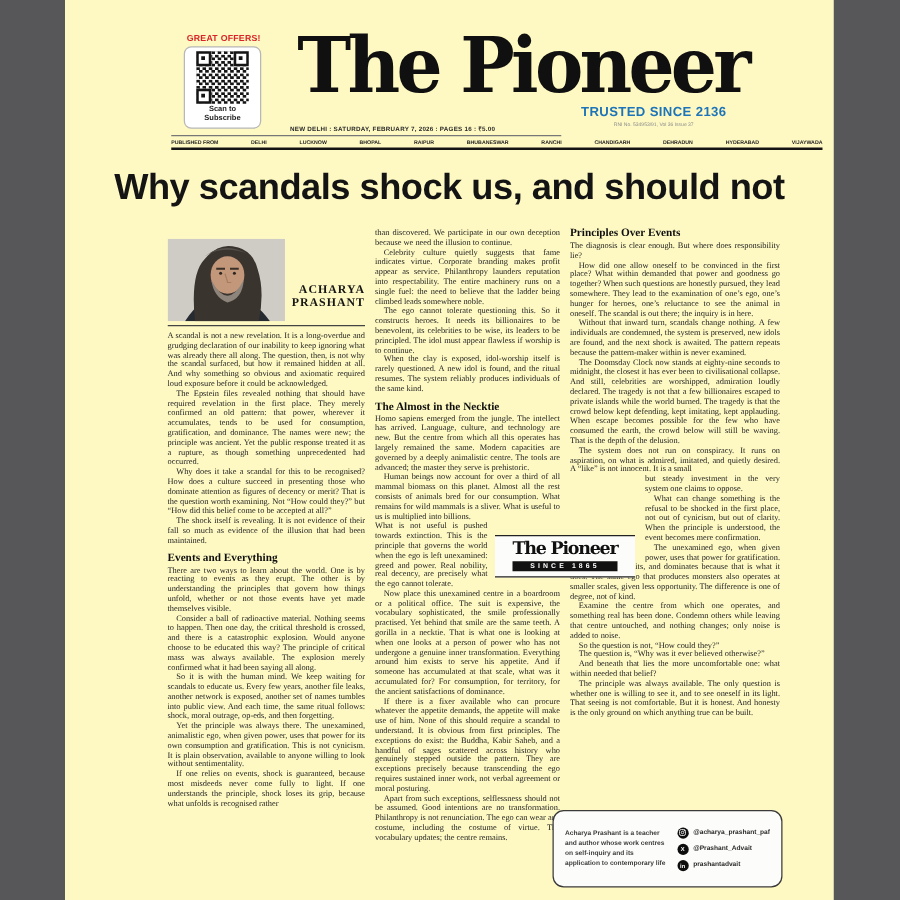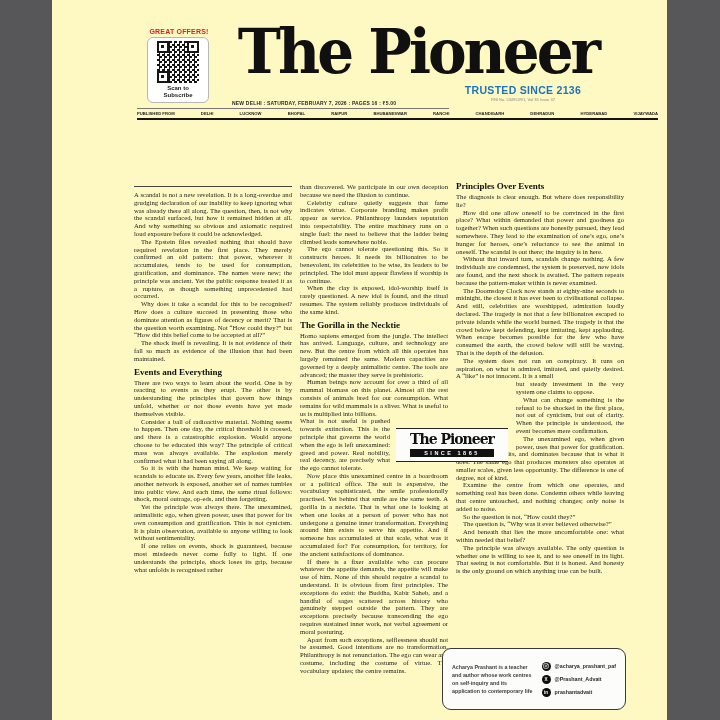--- a/index.html
+++ b/index.html
@@ -96,41 +96,60 @@
   <div class="trusted">TRUSTED SINCE 2136</div>
   <div class="rni">RNI No. 534953/91, Vol 36 Issue 37</div>
   <div class="dateline">NEW DELHI : SATURDAY, FEBRUARY 7, 2026 : PAGES 16 : ₹5.00</div>
   <div class="rule-thin"></div>
   <div class="cities">
     <span>PUBLISHED FROM</span>
     <span style="display:contents;"><span>DELHI</span><span>LUCKNOW</span><span>BHOPAL</span><span>RAIPUR</span><span>BHUBANESWAR</span><span>RANCHI</span><span>CHANDIGARH</span><span>DEHRADUN</span><span>HYDERABAD</span><span>VIJAYWADA</span></span>
   </div>
   <div class="rule-thick"></div>
 
+  <div class="headline">Why scandals shock us, and should not</div>
 
   <div class="col col1">
+    <div class="author-row">
+      <svg class="portrait" viewBox="0 0 94 66">
+        <rect width="94" height="66" fill="#cfccc6"></rect>
+        <path d="M14,66 Q28,44 47,46 Q66,44 82,66 Z" fill="#262a31"></path>
+        <path d="M22,66 Q18,28 30,16 Q40,4 52,6 Q68,8 72,24 Q78,42 73,66 Z" fill="#3a342e"></path>
+        <ellipse cx="48" cy="29" rx="13.5" ry="15" fill="#c2977a"></ellipse>
+        <path d="M35,33 Q48,58 61,33 Q60,48 48,51 Q37,47 35,33" fill="#8d857c"></path>
+        <path d="M39,24 l7,0 M50,24 l7,0" stroke="#3a3028" stroke-width="1.6"></path>
+        <circle cx="42.5" cy="27.5" r="1.2" fill="#2c241e"></circle>
+        <circle cx="53.5" cy="27.5" r="1.2" fill="#2c241e"></circle>
+        <path d="M46,28 q2,6 2,7 l3,0" stroke="#a57d62" stroke-width=".9" fill="none"></path>
+        <path d="M30,14 Q45,2 64,12 Q54,8 44,9 Q36,10 30,14" fill="#55504a"></path>
+      </svg>
+      <div class="author-name">
+        <div>ACHARYA</div>
+        <div>PRASHANT</div>
+      </div>
+    </div>
     <div class="author-rule"></div>
     <p>A scandal is not a new revelation. It is a long-overdue and grudging declaration of our inability to keep ignoring what was already there all along. The question, then, is not why the scandal surfaced, but how it remained hidden at all. And why something so obvious and axiomatic required loud exposure before it could be acknowledged.</p>
     <p class="ind">The Epstein files revealed nothing that should have required revelation in the first place. They merely confirmed an old pattern: that power, wherever it accumulates, tends to be used for consumption, gratification, and dominance. The names were new; the principle was ancient. Yet the public response treated it as a rupture, as though something unprecedented had occurred.</p>
     <p class="ind">Why does it take a scandal for this to be recognised? How does a culture succeed in presenting those who dominate attention as figures of decency or merit? That is the question worth examining. Not “How could they?” but “How did this belief come to be accepted at all?”</p>
     <p class="ind">The shock itself is revealing. It is not evidence of their fall so much as evidence of the illusion that had been maintained.</p>
     <div class="chead">Events and Everything</div>
     <p>There are two ways to learn about the world. One is by reacting to events as they erupt. The other is by understanding the principles that govern how things unfold, whether or not those events have yet made themselves visible.</p>
     <p class="ind">Consider a ball of radioactive material. Nothing seems to happen. Then one day, the critical threshold is crossed, and there is a catastrophic explosion. Would anyone choose to be educated this way? The principle of critical mass was always available. The explosion merely confirmed what it had been saying all along.</p>
     <p class="ind">So it is with the human mind. We keep waiting for scandals to educate us. Every few years, another file leaks, another network is exposed, another set of names tumbles into public view. And each time, the same ritual follows: shock, moral outrage, op-eds, and then forgetting.</p>
     <p class="ind">Yet the principle was always there. The unexamined, animalistic ego, when given power, uses that power for its own consumption and gratification. This is not cynicism. It is plain observation, available to anyone willing to look without sentimentality.</p>
     <p class="ind">If one relies on events, shock is guaranteed, because most misdeeds never come fully to light. If one understands the principle, shock loses its grip, because what unfolds is recognised rather</p>
   </div>
 
   <div class="col col2">
     <p>than discovered. We participate in our own deception because we need the illusion to continue.</p>
     <p class="ind">Celebrity culture quietly suggests that fame indicates virtue. Corporate branding makes profit appear as service. Philanthropy launders reputation into respectability. The entire machinery runs on a single fuel: the need to believe that the ladder being climbed leads somewhere noble.</p>
     <p class="ind">The ego cannot tolerate questioning this. So it constructs heroes. It needs its billionaires to be benevolent, its celebrities to be wise, its leaders to be principled. The idol must appear flawless if worship is to continue.</p>
     <p class="ind">When the clay is exposed, idol-worship itself is rarely questioned. A new idol is found, and the ritual resumes. The system reliably produces individuals of the same kind.</p>
-    <div class="chead">The Gorilla in the Necktie</div>
+    <div class="chead">The Almost in the Necktie</div>
     <p>Homo sapiens emerged from the jungle. The intellect has arrived. Language, culture, and technology are new. But the centre from which all this operates has largely remained the same. Modern capacities are governed by a deeply animalistic centre. The tools are advanced; the master they serve is prehistoric.</p>
     <p class="ind">Human beings now account for over a third of all mammal biomass on this planet. Almost all the rest consists of animals bred for our consumption. What remains for wild mammals is a sliver. What is useful to us is multiplied into billions.</p>
     <p><span class="sp-r"></span><span>What is not useful is pushed towards extinction. This is the principle that governs the world when the ego is left unexamined: greed and power. Real nobility, real decency, are precisely what the ego cannot tolerate.</span></p>
     <p class="ind">Now place this unexamined centre in a boardroom or a political office. The suit is expensive, the vocabulary sophisticated, the smile professionally practised. Yet behind that smile are the same teeth. A gorilla in a necktie. That is what one is looking at when one looks at a person of power who has not undergone a genuine inner transformation. Everything around him exists to serve his appetite. And if someone has accumulated at that scale, what was it accumulated for? For consumption, for territory, for the ancient satisfactions of dominance.</p>
     <p class="ind">If there is a fixer available who can procure whatever the appetite demands, the appetite will make use of him. None of this should require a scandal to understand. It is obvious from first principles. The exceptions do exist: the Buddha, Kabir Saheb, and a handful of sages scattered across history who genuinely stepped outside the pattern. They are exceptions precisely because transcending the ego requires sustained inner work, not verbal agreement or moral posturing.</p>
     <p class="ind">Apart from such exceptions, selflessness should not be assumed. Good intentions are no transformation. Philanthropy is not renunciation. The ego can wear any costume, including the costume of virtue. The vocabulary updates; the centre remains.</p>
   </div>
 
   <div class="col col3">
     <div class="chead" style="margin-top:0;">Principles Over Events</div>

